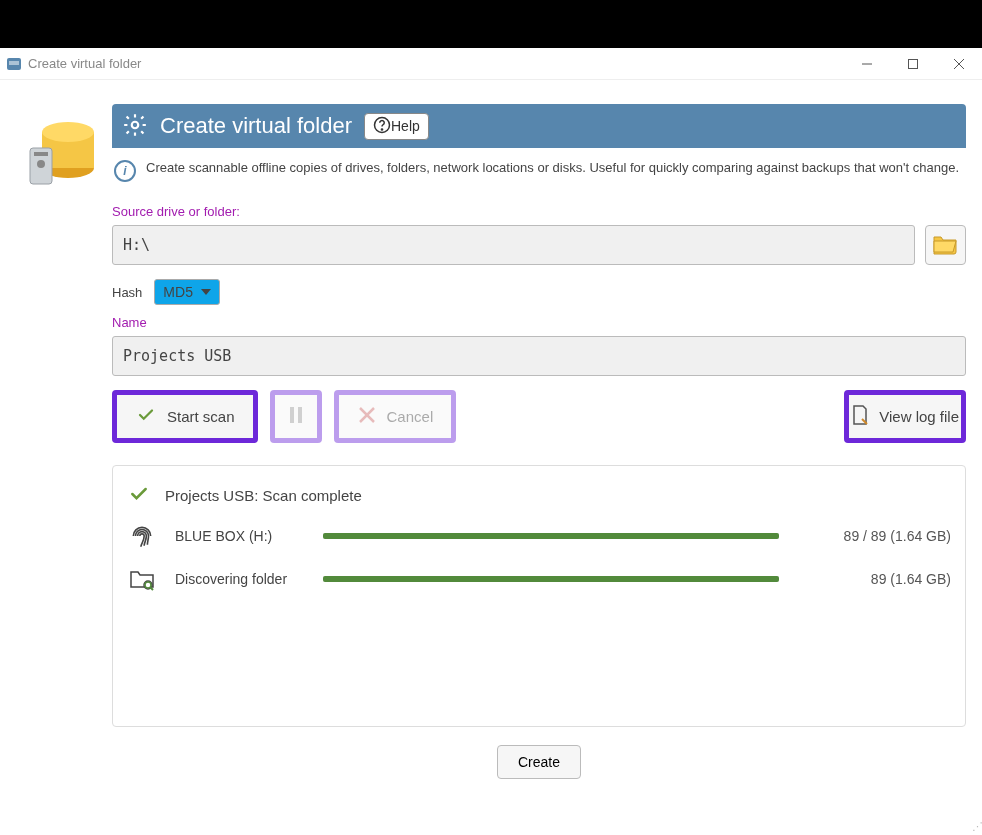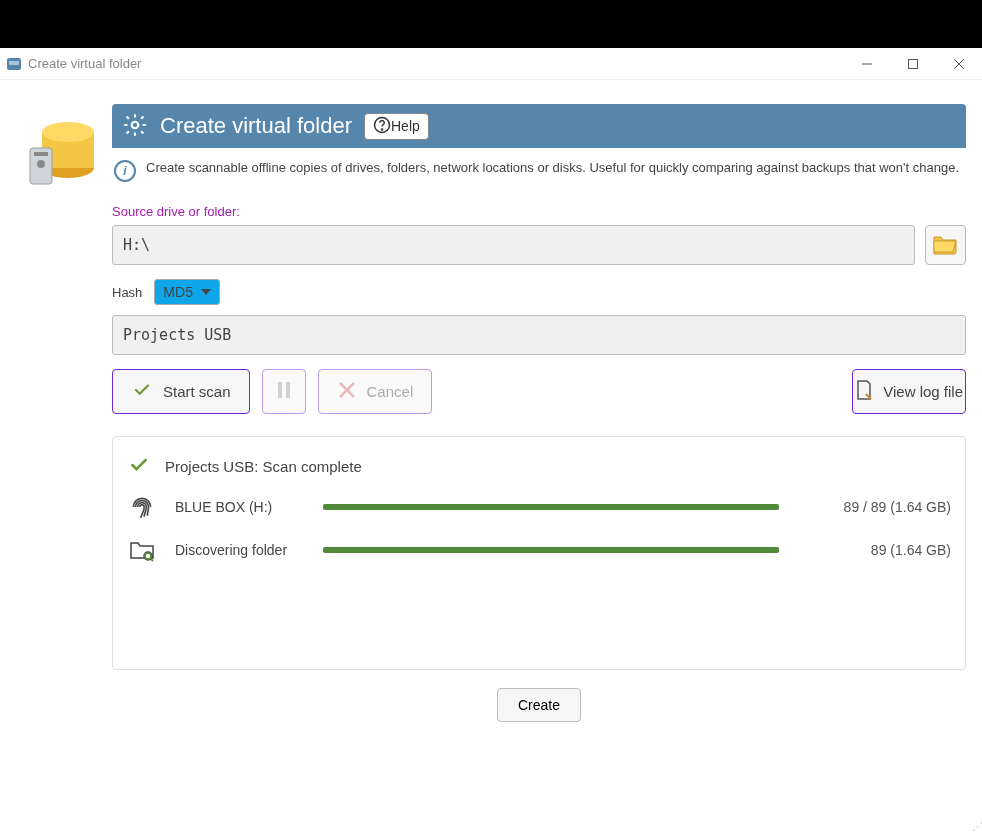--- a/index.html
+++ b/index.html
@@ -65,33 +65,33 @@
       width:44px; background:#f6f6f6; border:1px solid #bbb; border-radius:4px;
       display:flex; align-items:center; justify-content:center; cursor:pointer;
     }
 
     .hash-row { display:flex; align-items:center; gap:12px; margin:14px 0 10px 0; }
     .hash-select { background:#0ea5e9; border:1px solid #aaa; border-radius:3px; padding:4px 8px; display:flex; align-items:center; gap:8px; cursor:pointer; font-size:14px;}
     .select-triangle { width:0; height:0; border-left:5px solid transparent; border-right:5px solid transparent; border-top:6px solid #444;}
 
     .buttons-row { display:flex; gap:12px; margin-top:14px; align-items:stretch; }
     .btn {
-      border:1px solid #6d28d9; border-radius:4px; background:#f6f6f6;
+      border:5px solid #6d28d9; border-radius:4px; background:#f6f6f6;
       padding: 10px 18px; display:flex; align-items:center; gap:10px; font-size:15px;
       cursor:pointer; color:#444;
     }
     .btn.small { padding:10px 12px; }
     .btn.disabled { opacity:0.45; cursor:default; }
     .spacer { flex:1; }
 
     .progress-panel {
       margin-top: 22px;
       border:1px solid #ddd; border-radius:4px;
       padding: 18px 14px;
-      height: 234px;
+      height: 262px;
     }
     .status-line { display:flex; align-items:center; gap:14px; margin-bottom:16px; }
     .task-row { display:flex; align-items:center; gap:14px; margin:8px 0 18px 0; }
     .task-icon { width:30px; display:flex; justify-content:center; }
     .task-label { width:130px; padding-left:4px; font-size:14px; color:#444; }
     .bar-wrap { flex:1; height:6px; background:#e8e8e8; border-radius:2px; position:relative; margin: 0 8px;}
     .bar-fill { height:100%; background:#528a3b; border-radius:2px; width:100%; }
     .task-stats { font-family: Liberation Sans, sans-serif; font-size:14px; color:#555; min-width:150px; text-align:right; }
 
     .footer { display:flex; justify-content:center; margin-top: 18px; }
@@ -184,20 +184,21 @@
     </div>
 
     <div class="hash-row">
       <span>Hash</span>
       <div class="hash-select">
         <span>MD5</span>
         <span class="select-triangle"></span>
       </div>
     </div>
 
+    <div class="label">Name</div>
     <input class="name-input" value="Projects USB" style="">
 
     <div class="buttons-row">
       <button class="btn">
         <span>
           <svg width="22" height="18" viewBox="0 0 24 24" fill="none" stroke="#6a9a3a" stroke-width="3" stroke-linecap="round">
               <path d="M4 12l5 5L20 6"></path>
             </svg>
         </span>
         <span>Start scan</span>

